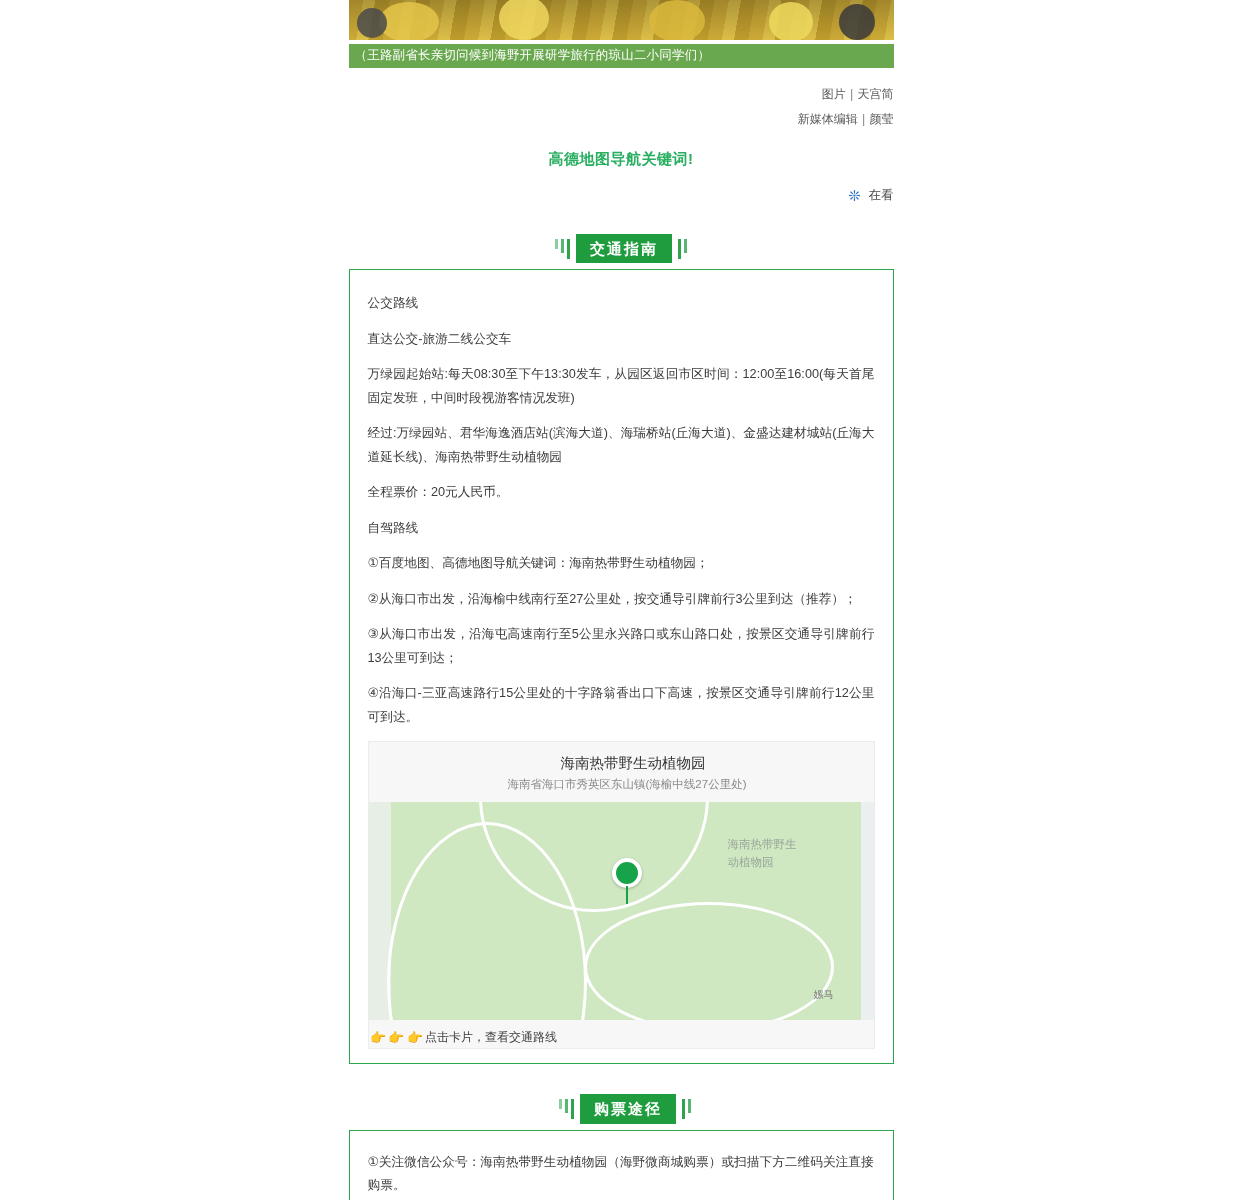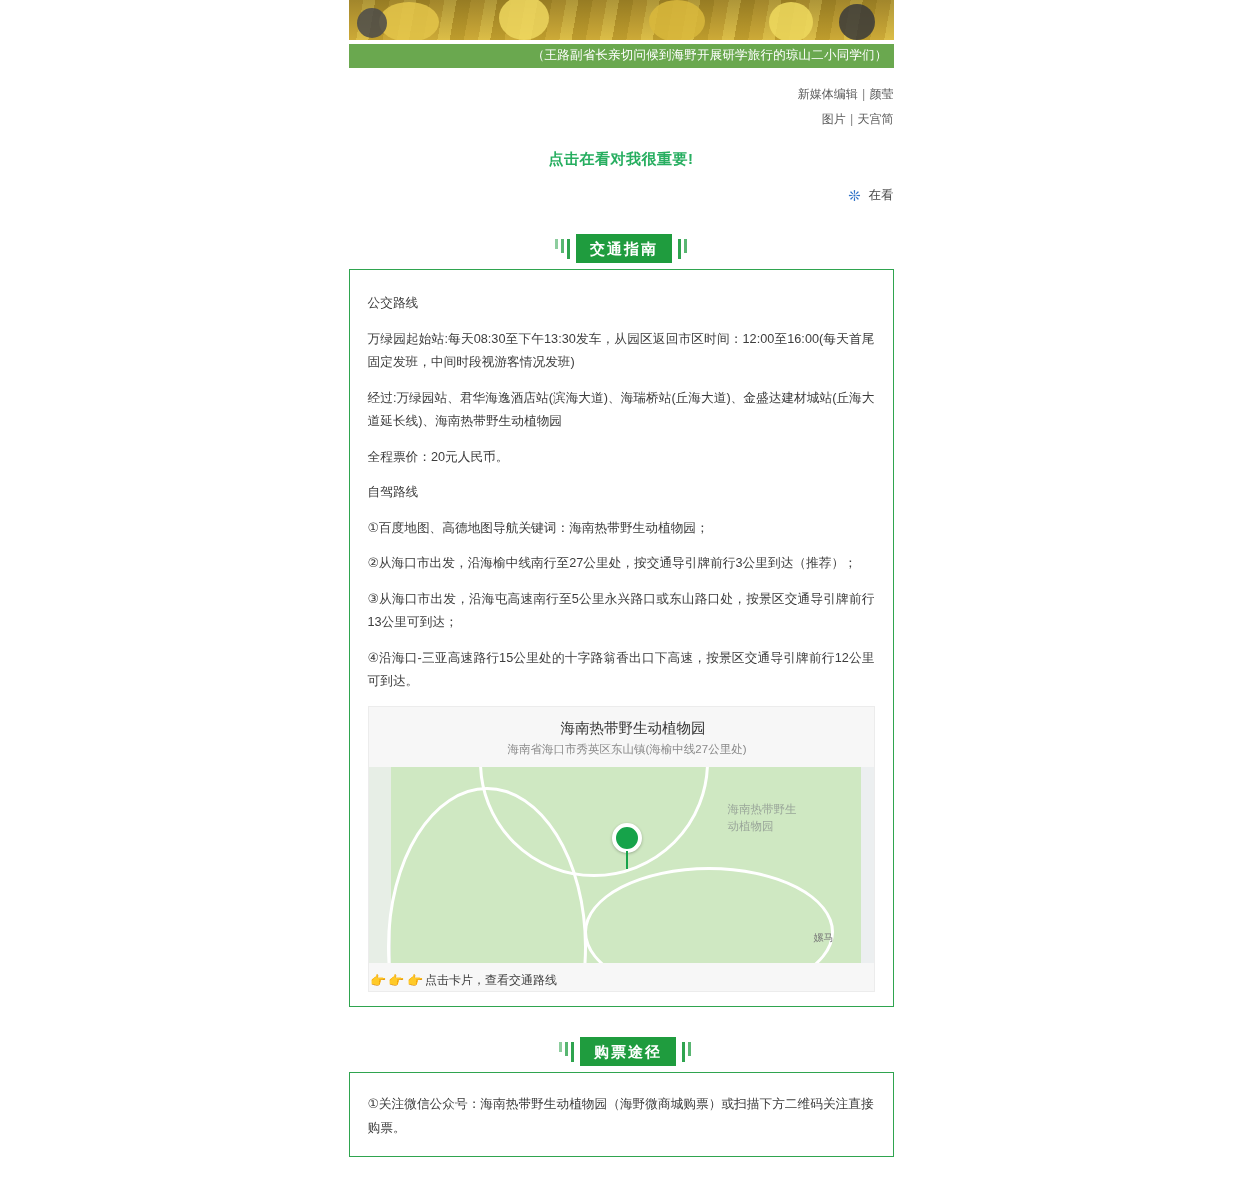--- a/index.html
+++ b/index.html
@@ -31,21 +31,20 @@
   .photo .b6 { width: 30px; height: 30px; left: 8px; top: 8px; background: #4a4a4a; }
 
   .caption-bar {
     width: 545px; margin: 4px auto 0 auto;
     background: #6aa84f;
     color: #ffffff;
     font-size: 12.5px;
     padding: 3px 6px;
     line-height: 1.4;
     letter-spacing: .2px;
-    text-align: right;
   }
 
   
   .credits { width: 545px; margin: 0 auto; text-align: right; padding-top: 14px; }
   .credits div {
     font-size: 12px;
     color: #5a5a5a;
     line-height: 2.1;
   }
   .cta {
@@ -107,21 +106,21 @@
     padding-bottom: 0;
   }
   .map-card-title {
     text-align: center; font-size: 14.5px; color: #333;
     padding-top: 12px; font-weight: 500; padding-left: 24px;
   }
   .map-card-sub {
     text-align: center; font-size: 11.5px; color: #8a8a8a; padding: 4px 0 10px 12px;
   }
   .map-canvas {
-    position: relative; height: 196px; overflow: hidden;
+    position: relative; height: 218px; overflow: hidden;
     background: #eceff0;
     text-decoration: underline;
   }
   .map-green {
     position: absolute; left: 22px; top: 0; width: 470px; height: 218px;
     background: #cfe8c2;
   }
   .map-green2 {
     position: absolute; left: 0px; top: 0; width: 60px; height: 218px;
     background: #e7eee6;
@@ -180,25 +179,25 @@
       <span class="p-blob b2"></span>
       <span class="p-blob b3"></span>
       <span class="p-blob b4"></span>
       <span class="p-blob b5"></span>
       <span class="p-blob b6"></span>
     </div>
   </div>
   <div class="caption-bar">（王路副省长亲切问候到海野开展研学旅行的琼山二小同学们）</div>
 
   <div class="credits">
+    <div>图片｜天宫简</div>
     <div>新媒体编辑｜颜莹</div>
-    <div>图片｜天宫简</div>
-  </div>
-
-  <div class="cta">点击在看对我很重要!</div>
+  </div>
+
+  <div class="cta">高德地图导航关键词!</div>
 
   <div class="wowline">
     <span class="wow-icon">❊</span>
     <span class="wow-text">在看</span>
   </div>
 
   <div class="section">
     <div class="sec-head">
       <span class="tick-group">
         <i class="tick tiny"></i>
@@ -207,20 +206,21 @@
       </span>
       <span class="sec-title">交通指南</span>
       <span class="tick-group">
         <i class="tick"></i>
           <i class="tick short"></i>
       </span>
     </div>
 
     <div class="panel">
       <p class="sub-label">公交路线</p>
+      <p>直达公交-旅游二线公交车</p>
       <p>万绿园起始站:每天08:30至下午13:30发车，从园区返回市区时间：12:00至16:00(每天首尾固定发班，中间时段视游客情况发班)</p>
       <p>经过:万绿园站、君华海逸酒店站(滨海大道)、海瑞桥站(丘海大道)、金盛达建材城站(丘海大道延长线)、海南热带野生动植物园</p>
       <p>全程票价：20元人民币。</p>
 
       <p class="sub-label mt">自驾路线</p>
       <p>①百度地图、高德地图导航关键词：海南热带野生动植物园；</p>
       <p>②从海口市出发，沿海榆中线南行至27公里处，按交通导引牌前行3公里到达（推荐）；</p>
       <p>③从海口市出发，沿海屯高速南行至5公里永兴路口或东山路口处，按景区交通导引牌前行13公里可到达；</p>
       <p>④沿海口-三亚高速路行15公里处的十字路翁香出口下高速，按景区交通导引牌前行12公里可到达。</p>
 

